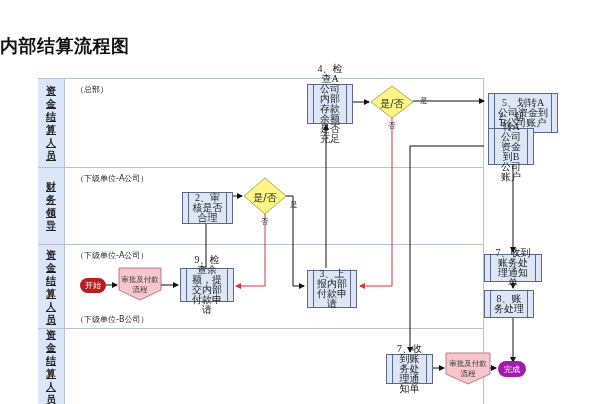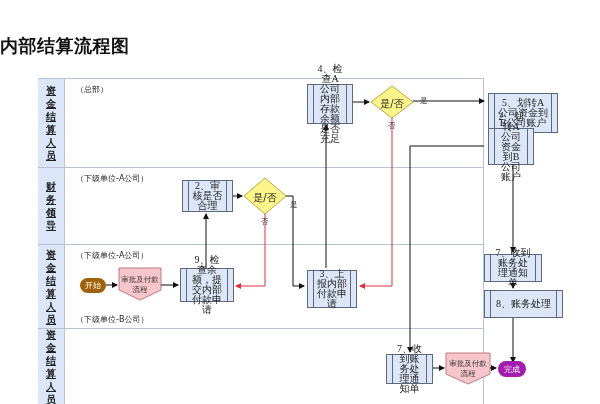--- a/index.html
+++ b/index.html
@@ -89,34 +89,34 @@
     <polyline points="484,146 410,146 410,352" marker-end="url(#ab)"></polyline>
     <line x1="433" y1="368" x2="444" y2="368" marker-end="url(#ab)"></line>
     <line x1="490" y1="368" x2="496" y2="368" marker-end="url(#ab)"></line>
   </g>
   <g stroke="#e0303a" stroke-width="1" fill="none">
     <polyline points="265,214 265,286 236,286" marker-end="url(#ar)"></polyline>
     <polyline points="392,118 392,286 360,286" marker-end="url(#ar)"></polyline>
   </g>
 </svg>
 
-<div class="terminal" style="left:80px;top:278px;width:26px;height:15px;background:#a16207">开始</div>
+<div class="terminal" style="left:80px;top:278px;width:26px;height:15px;background:#b91c1c">开始</div>
 <div class="terminal" style="left:498px;top:361px;width:28px;height:16px;background:#a21caf">完成</div>
 
 <div class="pent-label" style="left:119px;top:275px;width:42px">审批及付款流程</div>
 <div class="pent-label" style="left:446px;top:359px;width:44px">审批及付款流程</div>
 
 <div class="proc" style="left:180px;top:268px;width:54px;height:34px">9、检查余额，提交内部付款申请</div>
-<div class="proc" style="left:182px;top:180px;width:51px;height:32px">2、审核是否合理</div>
+<div class="proc" style="left:182px;top:192px;width:51px;height:32px">2、审核是否合理</div>
 <div class="proc" style="left:307px;top:270px;width:50px;height:38px">3、上报内部付款申请</div>
 <div class="proc" style="left:307px;top:84px;width:46px;height:40px">4、检查A公司内部存款余额是否充足</div>
 <div class="proc" style="left:488px;top:93px;width:70px;height:40px">5、划转A公司资金到B公司账户</div>
 <div class="proc" style="left:488px;top:128px;width:46px;height:37px">2、划转A公司资金到B公司账户</div>
 <div class="proc" style="left:484px;top:254px;width:58px;height:28px">7、收到账务处理通知单</div>
-<div class="proc" style="left:484px;top:290px;width:79px;height:28px">8、账务处理</div>
+<div class="proc" style="left:484px;top:290px;width:50px;height:28px">8、账务处理</div>
 <div class="proc" style="left:386px;top:354px;width:47px;height:30px">7、收到账务处理通知单</div>
 
 <div class="diamond-label" style="left:249px;top:191px;width:32px">是/否</div>
 <div class="diamond-label" style="left:376px;top:97px;width:32px">是/否</div>
 
 <div class="edge-label" style="left:290px;top:200px">是</div>
 <div class="edge-label" style="left:261px;top:217px">否</div>
 <div class="edge-label" style="left:420px;top:96px">是</div>
 <div class="edge-label" style="left:388px;top:121px">否</div>
 

